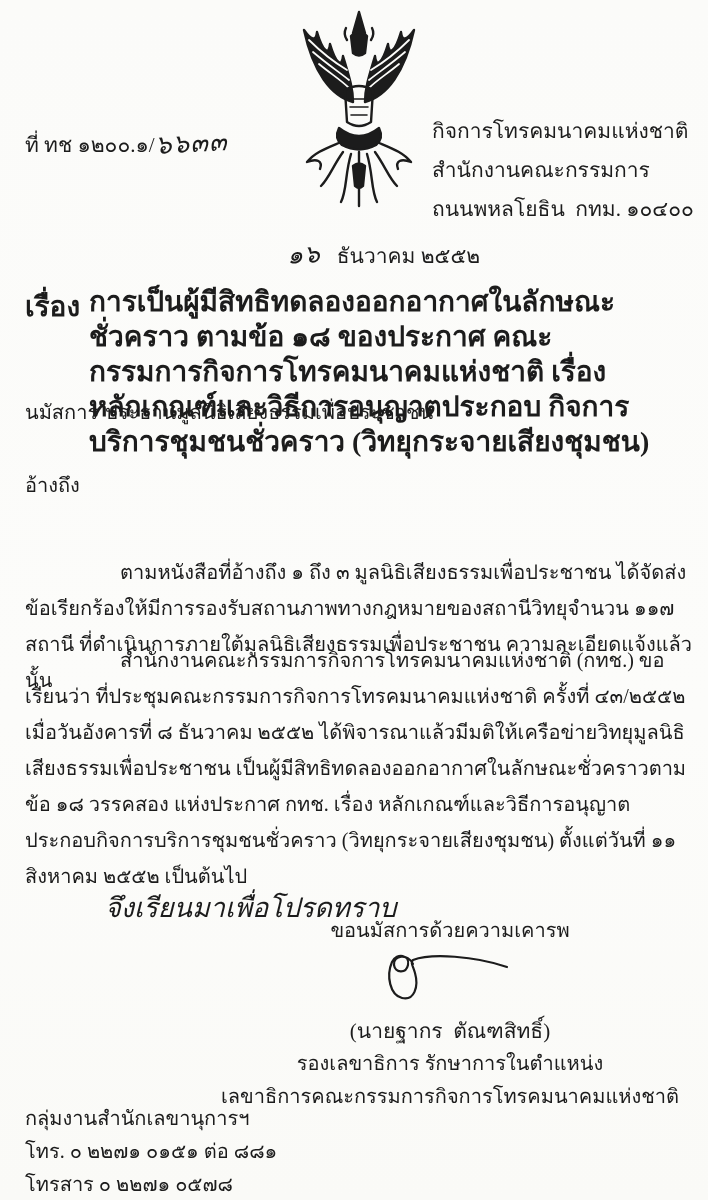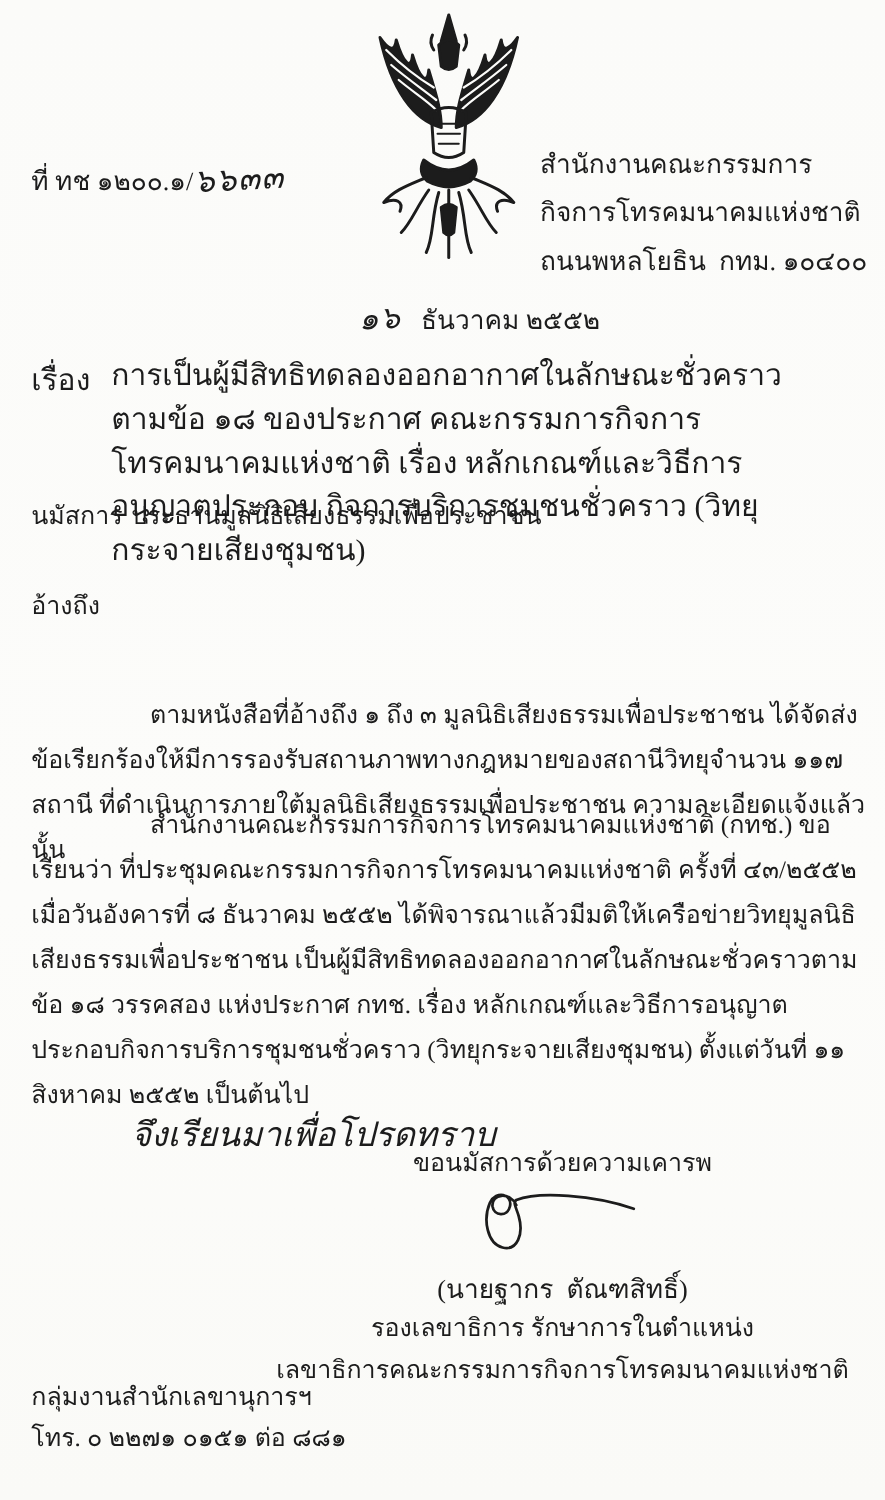--- a/index.html
+++ b/index.html
@@ -15,21 +15,21 @@
   }
   .txt { white-space:pre-wrap; }
   
   .ref-line { position:absolute; left:25px; top:122px; font-size:21px; }
   .hand { display:inline-block; font-size:26px; font-style:italic; transform:rotate(-3deg); letter-spacing:1px; }
   .emblem { position:absolute; left:283px; top:6px; width:152px; height:208px; }
   .agency { position:absolute; left:432px; top:112px; font-size:21px; line-height:39px; }
   .date-line { position:absolute; left:287px; top:234px; font-size:21px; }
   .date-line .hand { margin-right:16px; font-size:25px; }
   
-  .subject-row { position:absolute; left:25px; top:284px; display:flex; font-size:24px; }
+  .subject-row { position:absolute; left:25px; top:284px; display:flex; font-size:28px;font-weight:bold; }
   .subject-label { width:64px; flex:none; }
   .subject-text { width:572px; line-height:35px; }
   .salutation-row { position:absolute; left:25px; top:396px; display:flex; font-size:20px; }
   .salutation-label { width:80px; flex:none; }
   .refs-row { position:absolute; left:25px; top:468px; display:flex; font-size:20px; }
   .refs-label { width:76px; flex:none; line-height:35px; }
   .refs-list { list-style:none; line-height:35px; }
   
   .para { position:absolute; left:25px; width:668px; font-size:20px; line-height:36px; text-indent:95px; }
   .para1 { top:554px; }
@@ -83,22 +83,22 @@
       <path d="M76 146 L76 200"></path>
       <path d="M68 148 C62 168 64 184 58 196"></path>
       <path d="M84 148 C90 168 88 184 94 196"></path>
       <path d="M60 146 C50 160 46 172 38 180"></path>
       <path d="M92 146 C102 160 106 172 114 180"></path>
       <path d="M70 160 Q76 155 82 160 L80 180 Q76 184 72 180 Z" fill="#1c1c1c"></path>
     </g>
   </svg>
 
   <div class="agency">
+    <div class="txt">กิจการโทรคมนาคมแห่งชาติ</div>
     <div class="txt">สำนักงานคณะกรรมการ</div>
-    <div class="txt">กิจการโทรคมนาคมแห่งชาติ</div>
     <div class="txt">ถนนพหลโยธิน  กทม. ๑๐๔๐๐</div>
   </div>
 
   <div class="date-line">
     <span class="hand txt">๑๖</span><span class="txt">ธันวาคม ๒๕๕๒</span>
   </div>
 
   <div class="subject-row">
     <div class="subject-label txt">เรื่อง</div>
     <div class="subject-text txt">การเป็นผู้มีสิทธิทดลองออกอากาศในลักษณะชั่วคราว ตามข้อ ๑๘ ของประกาศ คณะกรรมการกิจการโทรคมนาคมแห่งชาติ เรื่อง หลักเกณฑ์และวิธีการอนุญาตประกอบ กิจการบริการชุมชนชั่วคราว (วิทยุกระจายเสียงชุมชน)</div>
@@ -123,15 +123,16 @@
       <path d="M38 14 C33 3 18 5 19 15 C20 23 31 24 33 15 C35 5 22 2 17 12 C11 26 15 45 27 48 C39 51 44 37 40 23 C38 16 35 12 38 10 C56 3 100 6 132 17" stroke="#1c1c1c" stroke-width="2.2" fill="none" stroke-linecap="round"></path>
     </svg>
     <div class="signer-name txt">(นายฐากร  ตัณฑสิทธิ์)</div>
     <div class="signer-title txt">รองเลขาธิการ รักษาการในตำแหน่ง</div>
     <div class="signer-title txt">เลขาธิการคณะกรรมการกิจการโทรคมนาคมแห่งชาติ</div>
   </div>
 
   <div class="contact">
     <div class="txt">กลุ่มงานสำนักเลขานุการฯ</div>
     <div class="txt">โทร. ๐ ๒๒๗๑ ๐๑๕๑ ต่อ ๘๘๑</div>
+    <div class="txt">โทรสาร ๐ ๒๒๗๑ ๐๕๗๘</div>
   </div>
 
 </div>
 
 </body></html>

